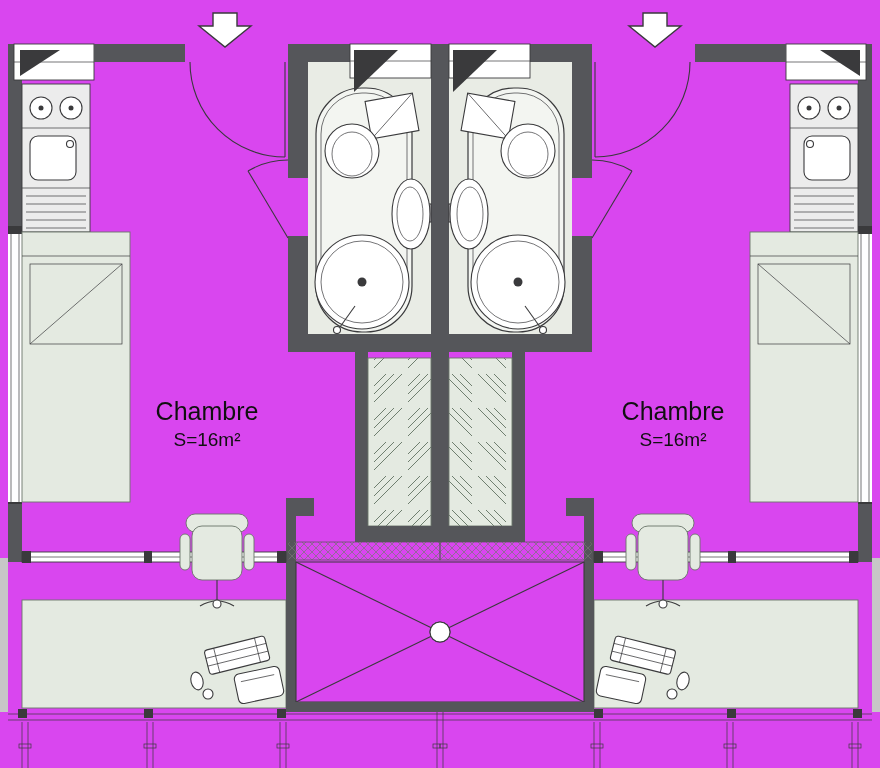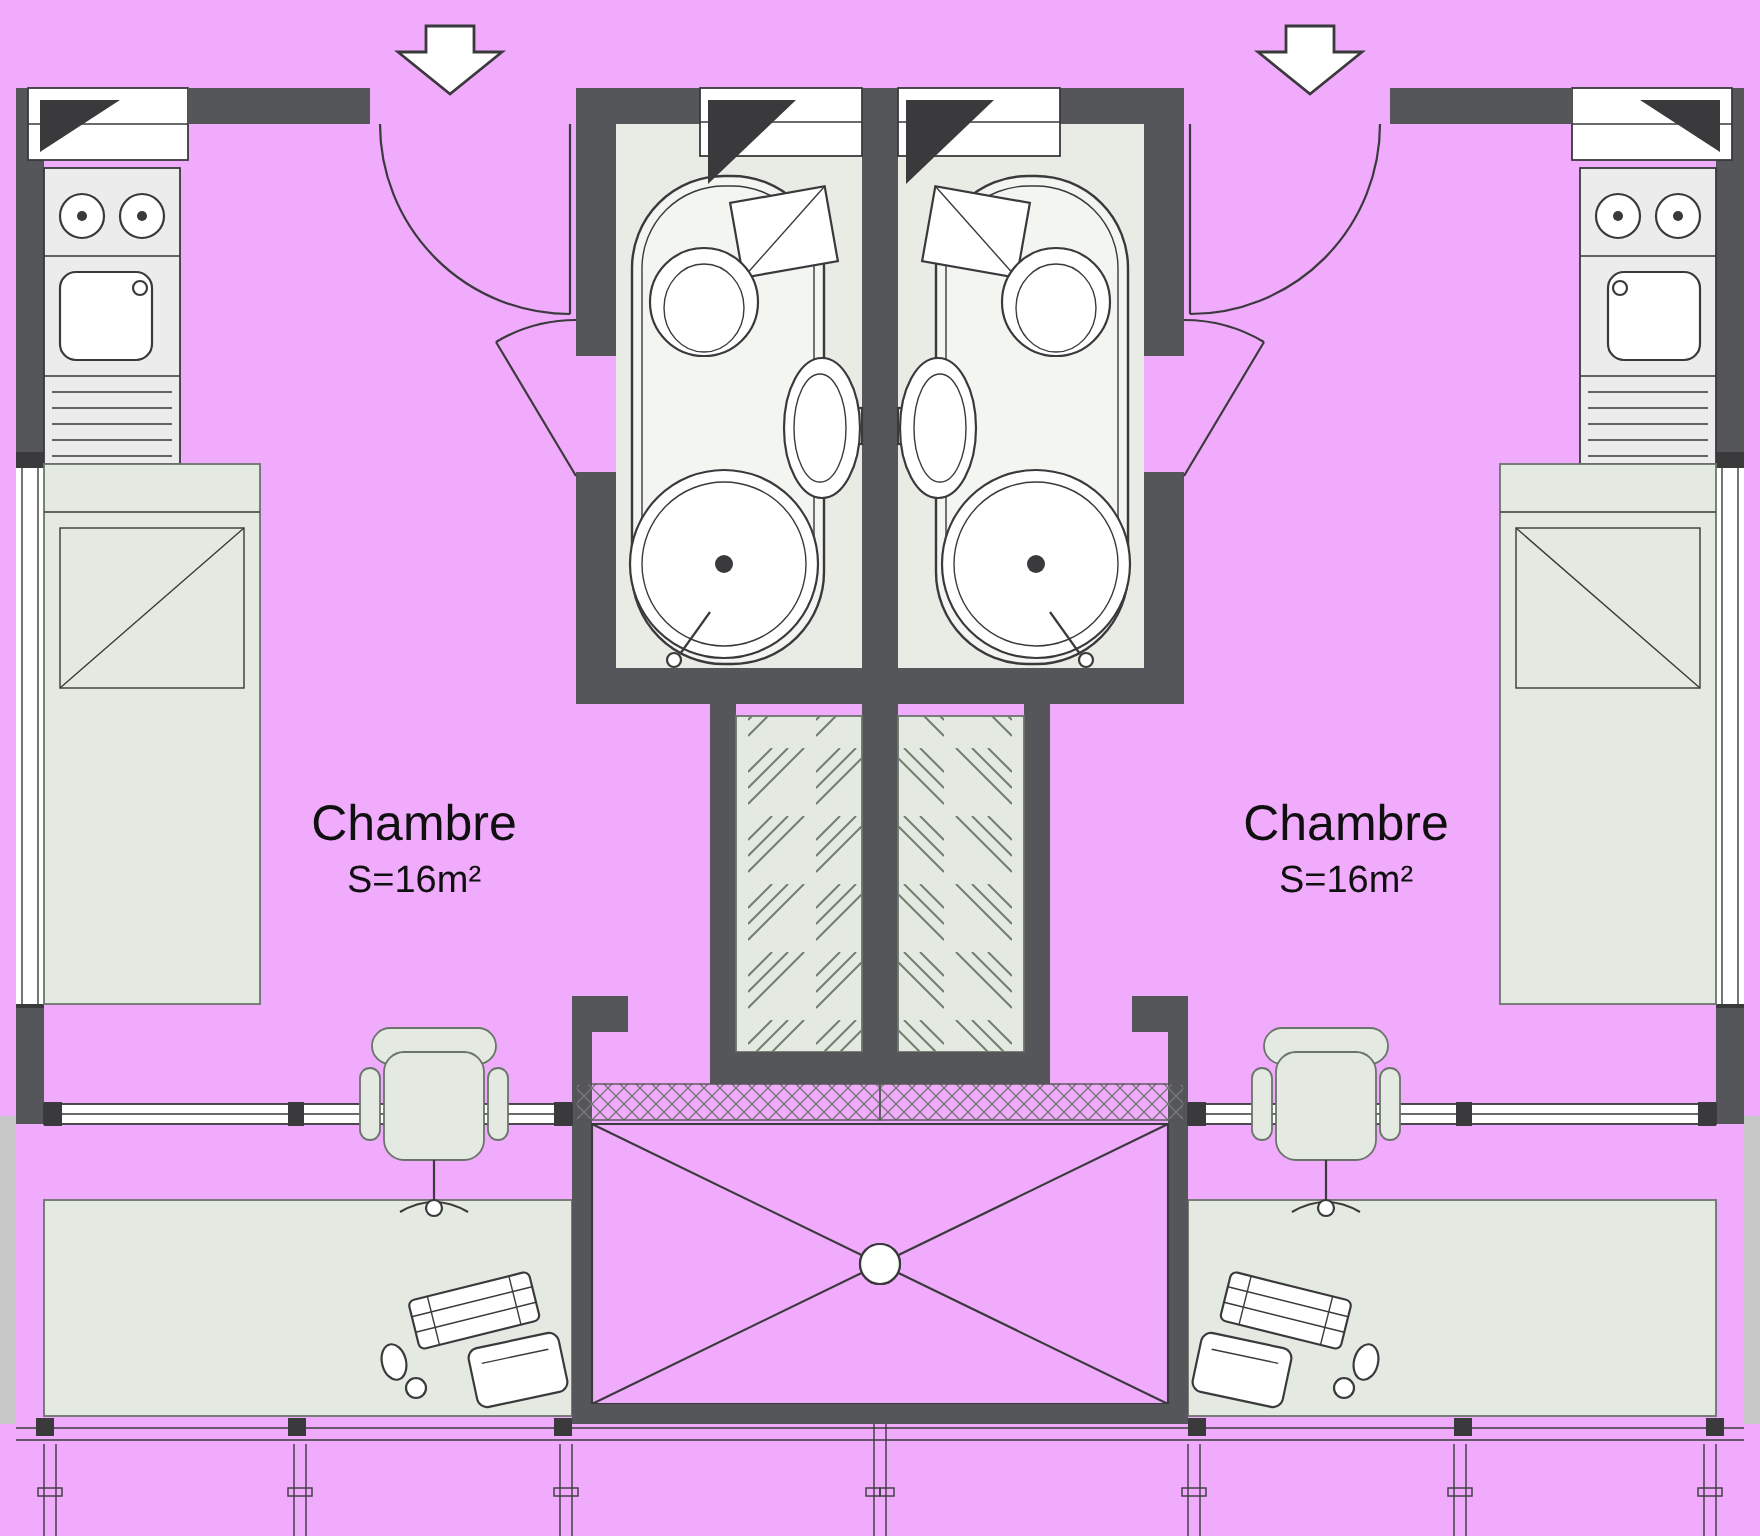--- a/index.html
+++ b/index.html
@@ -1,20 +1,20 @@
 <!DOCTYPE html>
 <html style="--wall: #55565a; --line: #3a3a3c; --floor-green: #e4eae1; --bath-floor: #e9ece5; --unit-gray: #ececec; --fixture: #ffffff; --pilaster: #c7c7c7; --hatch: #6f7f6f;"><head>
 <meta charset="utf-8">
 <style>
   :root{
     --wall:#55565a; --line:#3a3a3c; --floor-green:#e4eae1; --bath-floor:#e9ece5;
     --unit-gray:#ececec; --fixture:#ffffff; --pilaster:#c7c7c7; --hatch:#6f7f6f;
   }
   html,body{margin:0;padding:0;background:#fff;}
-  .stage{width:880px;height:768px;position:relative;background:#f0abfc;overflow:hidden;}
+  .stage{width:880px;height:768px;position:relative;background:#d946ef;overflow:hidden;}
   svg{display:block;}
   .wall{fill:var(--wall);stroke:none;}
   .blk{fill:var(--line);stroke:none;}
   .ln{stroke:var(--line);fill:none;stroke-width:1.1;}
   .thin{stroke-width:0.7;}
   .white{fill:#fff;stroke:var(--line);stroke-width:0.9;}
   .fix{fill:var(--fixture);stroke:var(--line);stroke-width:1.1;}
   .green{fill:var(--floor-green);stroke:#6a756a;stroke-width:0.9;}
   .gray{fill:var(--unit-gray);stroke:var(--line);stroke-width:0.9;}
   .bath{fill:var(--bath-floor);stroke:none;}

